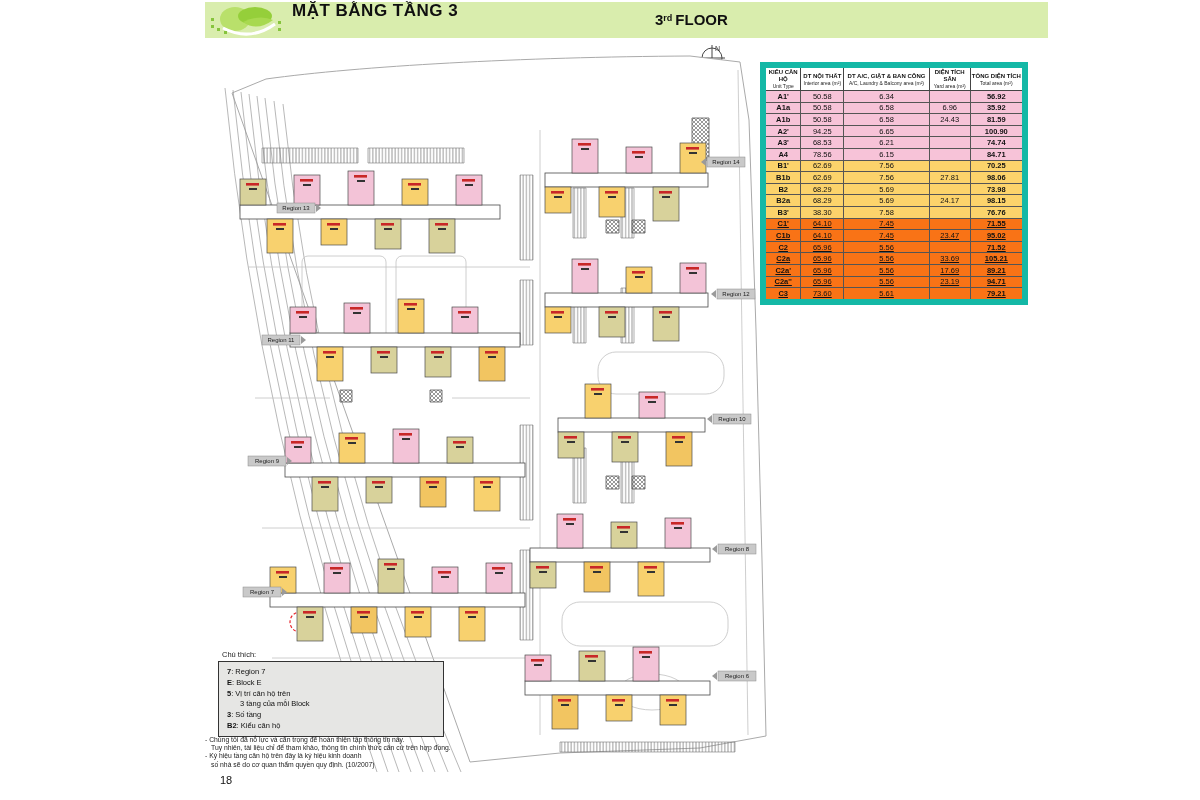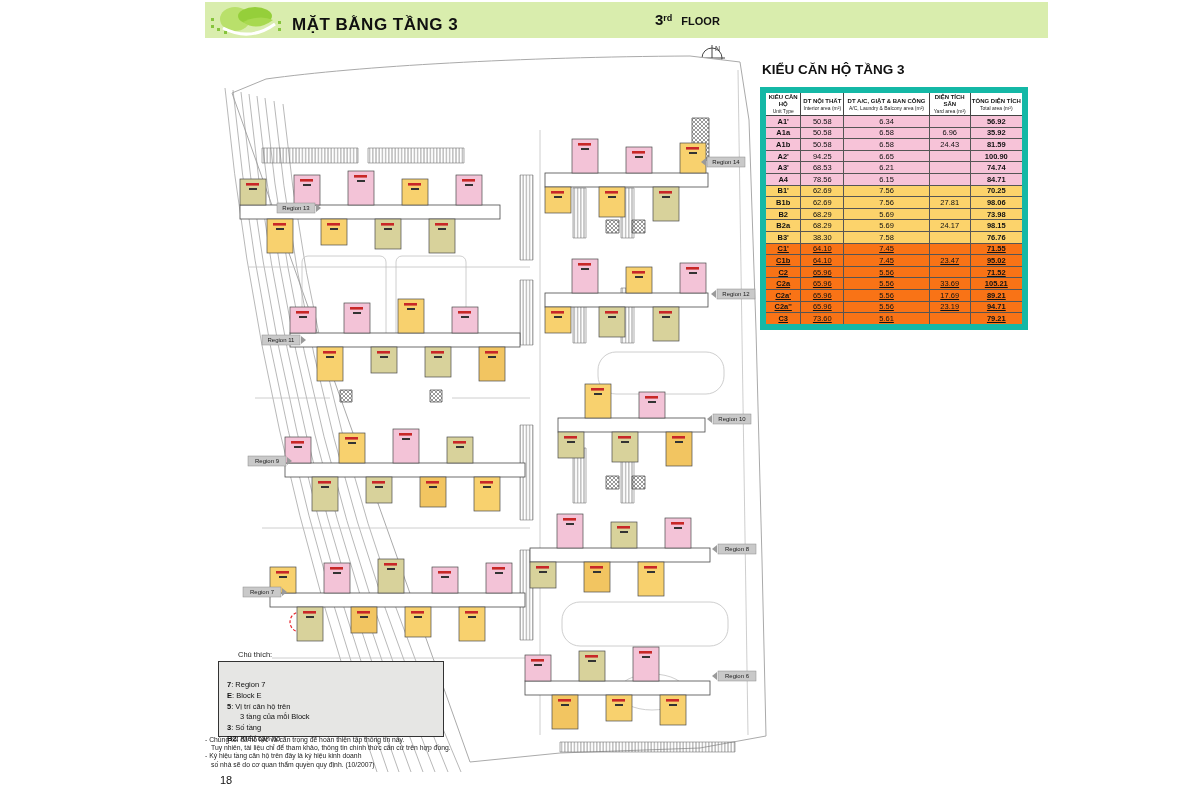--- a/index.html
+++ b/index.html
@@ -1,25 +1,25 @@
 <!DOCTYPE html>
 <html><head>
 <meta charset="utf-8">
 <style>
   html,body{margin:0;padding:0;background:#fff;}
   #page{position:relative;width:1200px;height:800px;background:#ffffff;overflow:hidden;
         font-family:"Liberation Sans",sans-serif;color:#111;}
   
   #band{position:absolute;left:205px;top:2px;width:843px;height:36px;background:#d9edad;}
   #logo{position:absolute;left:205px;top:2px;}
-  #title-vi{position:absolute;left:292px;top:15px;font-size:17px;font-weight:bold;letter-spacing:.5px;color:#101010;}
+  #title-vi{position:absolute;left:292px;top:1px;font-size:17px;font-weight:bold;letter-spacing:.5px;color:#101010;}
   #title-en{position:absolute;left:655px;top:11px;font-weight:bold;color:#101010;}
   #title-en .num{font-size:15px;}
   #title-en .sup{font-size:9px;vertical-align:4px;}
-  #title-en .word{font-size:11px;margin-left:9px;}
+  #title-en .word{font-size:15px;margin-left:3px;}
   
   .bldg{position:absolute;width:110px;text-align:center;top:88px;}
   .bldg .bname{font-size:10px;font-weight:bold;color:#111;line-height:11px;}
   .bldg .bblock{font-size:10px;font-weight:bold;color:#e8262d;line-height:11px;}
   .bldg .stem{width:5px;height:9px;background:#111;margin:3px auto 0;}
   .bldg .head{width:0;height:0;margin:0 auto;border-left:7px solid transparent;
               border-right:7px solid transparent;border-top:10px solid #111;}
   
   #tbl-wrap{position:absolute;left:760px;top:62px;width:268px;}
   #tbl-title{font-size:13.5px;font-weight:bold;margin:0 0 10px 2px;color:#101010;}
@@ -28,27 +28,27 @@
   table.units td{border:1px solid #555;text-align:center;font-size:7.5px;height:10.6px;padding:0 1px;}
   th .h-vi{font-size:6px;font-weight:bold;line-height:7px;}
   th .h-en{font-size:5px;font-weight:normal;line-height:6px;color:#222;}
   td.c-type{font-weight:bold;font-size:8px;}
   td.c-total{font-weight:bold;font-size:8.5px;}
   tr.g-A td{background:#f7c3d8;}
   tr.g-B td{background:#fcd36b;}
   tr.g-C td{background:#f97316;text-decoration:underline;}
   col.w0{width:38px}col.w1{width:43px}col.w2{width:86px}col.w3{width:41px}col.w4{width:55px}
   
-  #legend-caption{position:absolute;left:238px;top:650px;font-size:7.5px;color:#222;text-align:center;}
+  #legend-caption{position:absolute;left:222px;top:650px;font-size:7.5px;color:#222;text-align:center;}
   #legend{position:absolute;left:218px;top:661px;width:224px;height:74px;background:#e6e6e4;
           border:1px solid #333;display:flex;}
   #legend .lcode{width:62px;border-right:1px solid #333;display:flex;flex-direction:column;
                  align-items:center;justify-content:center;gap:5px;}
   #legend .lcode div{font-size:9px;font-weight:bold;}
-  #legend .litems{flex:1;padding:18px 0 0 8px;}
+  #legend .litems{flex:1;padding:5px 0 0 8px;}
   #legend .litems div{font-size:7.5px;line-height:10.8px;color:#111;}
   #legend .litems b{font-weight:bold;}
   #legend .indent{padding-left:13px;}
   
   #notes{position:absolute;left:205px;top:736px;font-size:6.8px;line-height:8.2px;color:#222;}
   #notes .cont{padding-left:6px;}
   #pagenum{position:absolute;left:220px;top:774px;font-size:11px;color:#111;text-align:right;}
   
   #plan{position:absolute;left:200px;top:40px;}
   .reg-label{font-size:6px;fill:#222;}
@@ -428,21 +428,20 @@
         </g>
         <g>
           <path d="M717,672 L717,680 L712,676 Z" fill="#9a9a9a"></path>
           <rect x="718" y="671" width="38" height="10" fill="#c9c9c9" stroke="#8c8c8c" stroke-width="0.5"></rect>
           <text x="737" y="678.4" text-anchor="middle" class="reg-label">Region 6</text>
         </g>
       </g>
   </svg>
 
   <div id="tbl-wrap">
-    <div id="tbl-title">KIỂU CĂN HỘ TẦNG 3</div>
     <table class="units">
       <colgroup>
           <col class="w0">
           <col class="w1">
           <col class="w2">
           <col class="w3">
           <col class="w4">
         </colgroup>
       <thead>
           <tr id="units-head">

